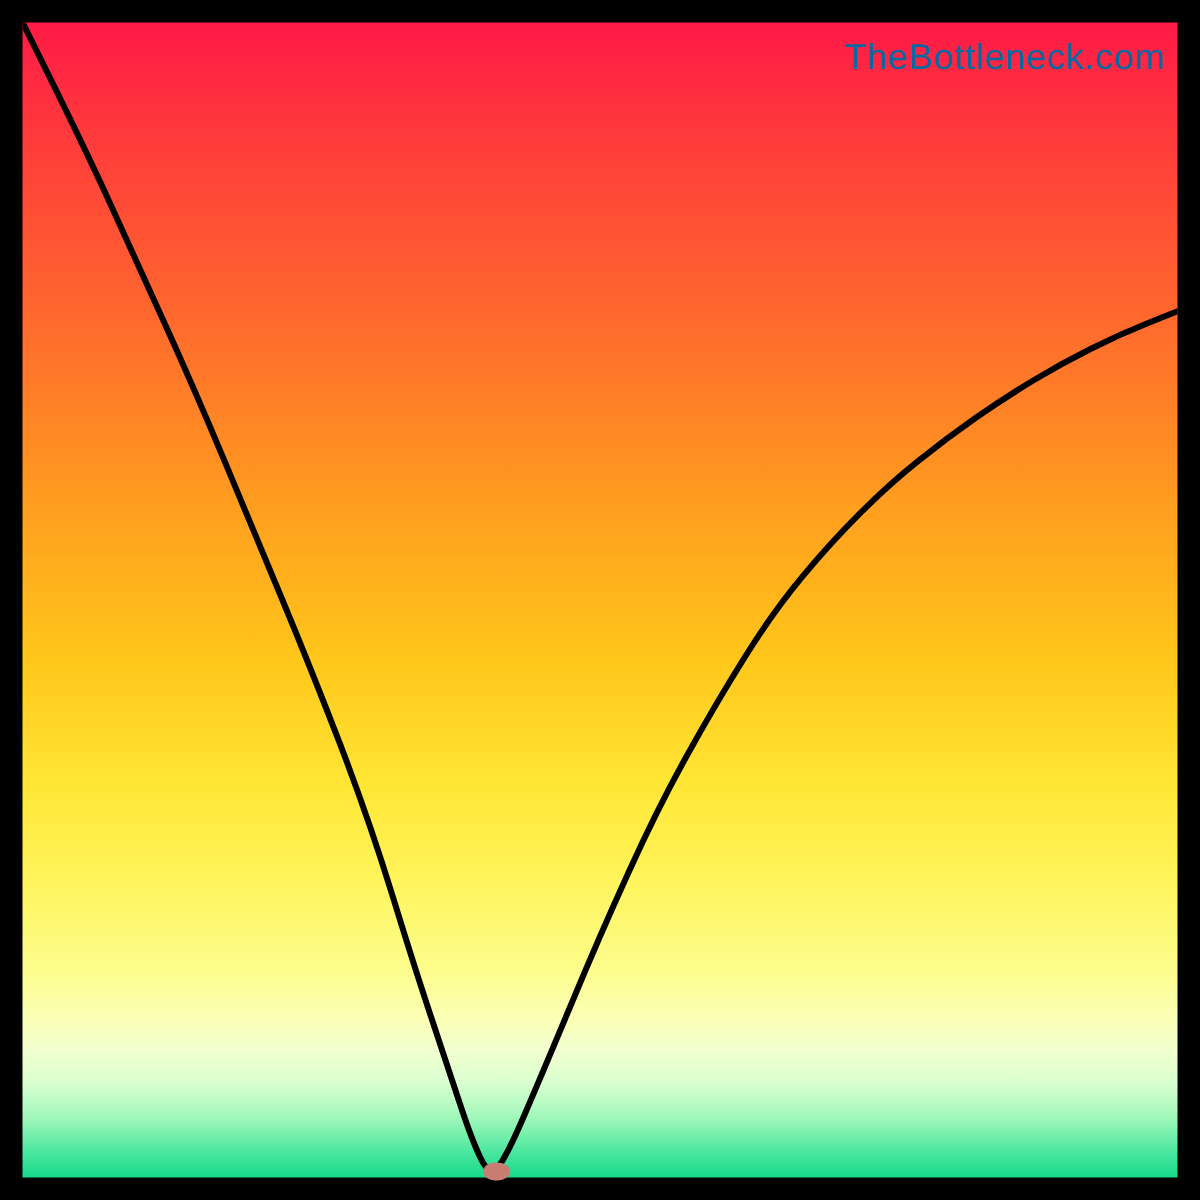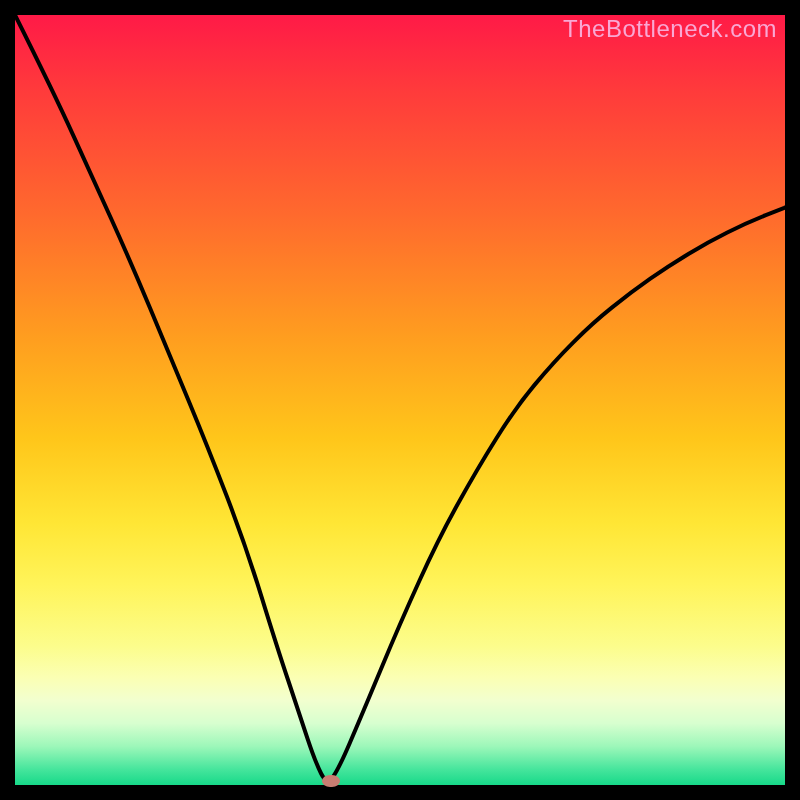--- a/index.html
+++ b/index.html
@@ -36,23 +36,23 @@
       #fcfd8c 82%,
       #fbffb3 86%,
       #f2ffcf 89%,
       #d7ffcf 92%,
       #9cf7b9 95%,
       #45e59c 98%,
       #17d989 100%);
   }
   .watermark {
     position: absolute;
-    top: 0px;
+    top: 10px;
     right: 8px;
-    color: #f9a8d4;
+    color: #0369a1;
     font-size: 24px;
     font-weight: 500;
     letter-spacing: 0.5px;
     user-select: none;
   }
   svg.curve {
     position: absolute;
     left: 0;
     top: 0;
     width: 770px;

